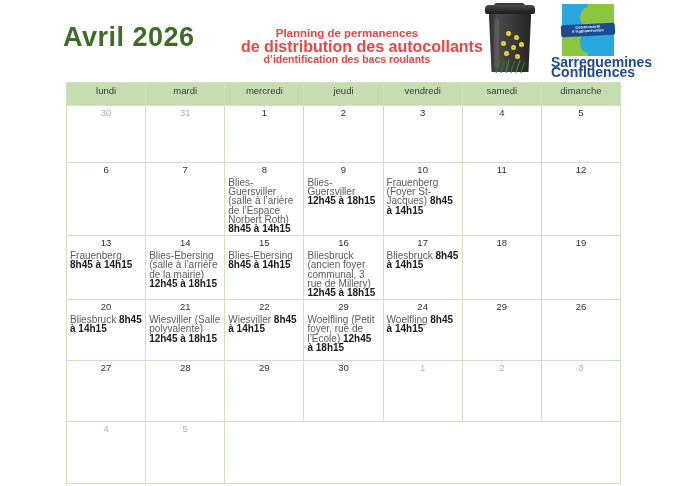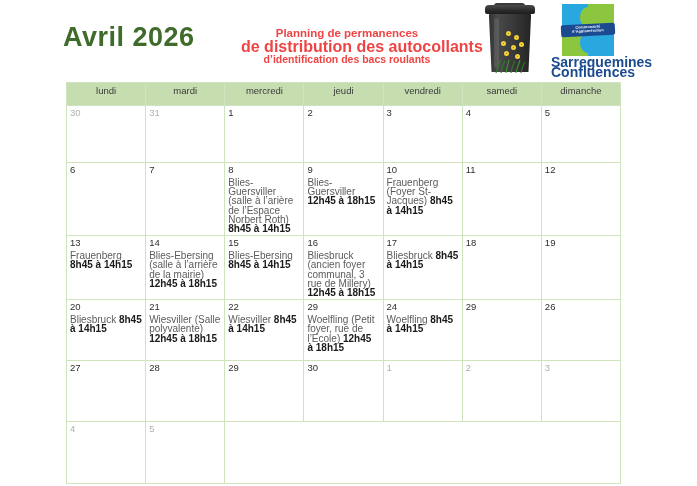--- a/index.html
+++ b/index.html
@@ -88,21 +88,21 @@
   table.cal th, table.cal td { border: 1px solid #cfe3be; vertical-align: top; }
   table.cal th {
     background:#c6ddb0; color:#3a3a3a;
     font-size: 9.5px; font-weight: normal; text-align:center;
     height: 23px; padding: 2px 0 3px 0;
   }
   table.cal td { width: 79.28px; padding: 1px 3px 2px 3px; }
   tr.week { height: 61px; }
   tr.week-first { height: 57px; }
   tr.week-last { height: 62px; }
-  .daynum { text-align: left; font-size: 9.5px; color:#2e2e2e; line-height: 12px; }
+  .daynum { text-align: center; font-size: 9.5px; color:#2e2e2e; line-height: 12px; }
   .daynum.out { color:#b0b0b0; }
   .evt { font-size: 10px; line-height: 9.2px; color:#5b5b5b; margin-top: 2px; word-wrap: break-word; }
   .evt b { color:#1a1a1a; font-weight: bold; }
   td.empty-merged { border: 1px solid #cfe3be; }
 </style>
 </head>
 <body>
 
 <div class="page">
 

